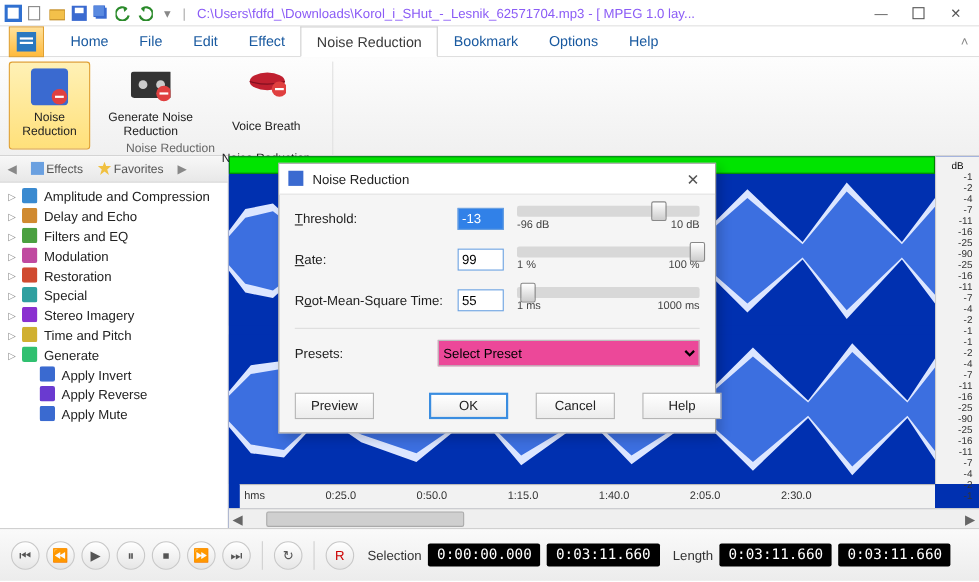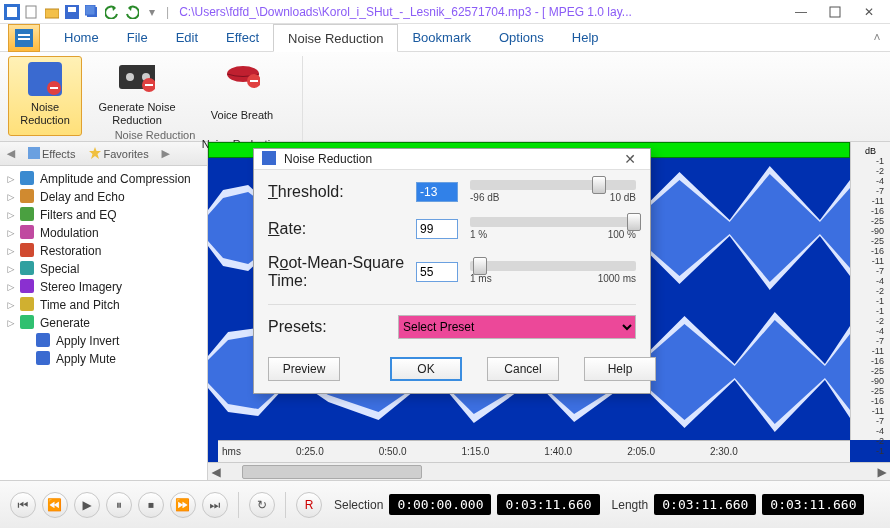--- a/index.html
+++ b/index.html
@@ -199,21 +199,21 @@
   .dlg-title .x{ width:24px; text-align:center; color:#555; font-size:14px; }
   .dlg-body{
     padding: 10px 14px; flex:1;
     display:grid;
     grid-template-columns: 140px 46px 1fr;
     grid-auto-rows: min-content;
     column-gap: 8px;
     row-gap: 14px;
     align-items:center;
   }
-  .dlg-body label{ font-size:16px; }
+  .dlg-body label{ font-size:12px; }
   .dlg-body label u{ text-decoration: underline; }
   .numbox{
     width:42px; height:20px; border:1px solid #6aa0e0;
     font-size:12px; padding:1px 3px; background:#fff;
   }
   .numbox.sel{ background:#3181e8; color:#fff; }
   .slider-wrap{ display:flex; flex-direction:column; }
   .slider-track{
     position:relative; height:10px;
     background: #d8d8d8;
@@ -473,20 +473,29 @@
           <span>Generate</span>
         </div>
         <div class="tree-item nested">
           <span class="tw"></span>
           <span class="ico">
             <svg width="14" height="14">
               <rect width="14" height="14" rx="2" fill="#3a6ad0"></rect>
             </svg>
           </span>
           <span>Apply Invert</span>
+        </div>
+        <div class="tree-item nested">
+          <span class="tw"></span>
+          <span class="ico">
+            <svg width="14" height="14">
+              <rect width="14" height="14" rx="2" fill="#6a3ad0"></rect>
+            </svg>
+          </span>
+          <span>Apply Reverse</span>
         </div>
         <div class="tree-item nested">
           <span class="tw"></span>
           <span class="ico">
             <svg width="14" height="14">
               <rect width="14" height="14" rx="2" fill="#3a6ad0"></rect>
             </svg>
           </span>
           <span>Apply Mute</span>
         </div>

